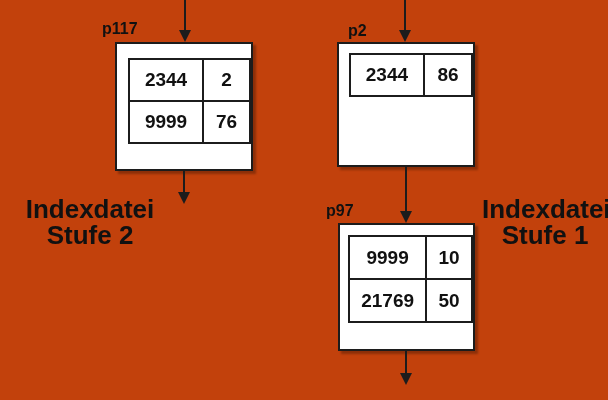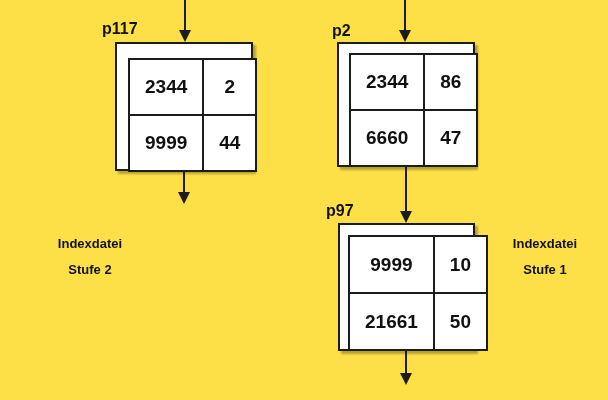--- a/index.html
+++ b/index.html
@@ -1,20 +1,20 @@
 <!DOCTYPE html>
 <html><head>
 <meta charset="utf-8">
 <style>
   html, body { margin: 0; padding: 0; }
   .canvas {
     position: relative;
     width: 608px;
     height: 400px;
-    background: #fde047;
+    background: #c2410c;
     overflow: hidden;
     font-family: "Liberation Sans", sans-serif;
     color: #111;
   }
   .vline {
     position: absolute;
     width: 2px;
     background: #1c1c1c;
   }
   .ahead {
@@ -40,38 +40,37 @@
   table.kv {
     border-collapse: collapse;
   }
   table.kv td {
     border: 2px solid #1c1c1c;
     background: #ffffff;
     text-align: center;
     vertical-align: middle;
     font-size: 19px;
     font-weight: 600;
-    padding: 15px;
+    padding: 8px;
   }
   .p117-table { margin: 14px 0 0 11px; }
   .p117-table td.c1 { width: 72px; height: 24px; }
   .p117-table td.c2 { width: 38px; }
   .p2-table { margin: 9px 0 0 10px; }
   .p2-table td.c1 { width: 74px; height: 24px; }
   .p2-table td.c2 { width: 42px; }
   .p97-table { margin: 10px 0 0 8px; }
   .p97-table td.c1 { width: 74px; height: 25px; }
   .p97-table td.c2 { width: 43px; }
   .caption {
     position: absolute;
     text-align: center;
-    font-size: 13px;
+    font-size: 26px;
     font-weight: 600;
     line-height: 26px;
-    margin-top: 35px;
   }
 </style>
 </head>
 <body>
 
 <div class="canvas">
 
   <div class="vline" style="left:184px; top:0; height:31px"></div>
   <div class="ahead" style="left:179px; top:30px"></div>
 
@@ -81,58 +80,54 @@
   <div class="node-label" style="left:102px; top:20px">p117</div>
   <div class="node-box" style="left:115px; top:42px; width:138px; height:129px">
     <table class="kv p117-table">
       <tbody>
           <tr>
         <td class="c1">2344</td>
         <td class="c2">2</td>
       </tr>
       <tr>
         <td class="c1">9999</td>
-        <td class="c2">44</td>
+        <td class="c2">76</td>
       </tr>
     </tbody>
       </table>
   </div>
 
   <div class="vline" style="left:183px; top:171px; height:22px"></div>
   <div class="ahead" style="left:178px; top:192px"></div>
 
-  <div class="node-label" style="left:332px; top:22px">p2</div>
+  <div class="node-label" style="left:348px; top:22px">p2</div>
   <div class="node-box" style="left:337px; top:42px; width:138px; height:125px">
     <table class="kv p2-table">
       <tbody>
           <tr>
         <td class="c1">2344</td>
         <td class="c2">86</td>
-      </tr>
-      <tr>
-        <td class="c1">6660</td>
-        <td class="c2">47</td>
       </tr>
     </tbody>
       </table>
   </div>
 
   <div class="vline" style="left:405px; top:167px; height:45px"></div>
   <div class="ahead" style="left:400px; top:211px"></div>
 
   <div class="node-label" style="left:326px; top:202px">p97</div>
   <div class="node-box" style="left:338px; top:223px; width:137px; height:128px">
     <table class="kv p97-table">
       <tbody>
           <tr>
         <td class="c1">9999</td>
         <td class="c2">10</td>
       </tr>
       <tr>
-        <td class="c1">21661</td>
+        <td class="c1">21769</td>
         <td class="c2">50</td>
       </tr>
     </tbody>
       </table>
   </div>
 
   <div class="vline" style="left:405px; top:351px; height:23px"></div>
   <div class="ahead" style="left:400px; top:373px"></div>
 
   <div class="caption" style="left:10px; top:196px; width:160px">

